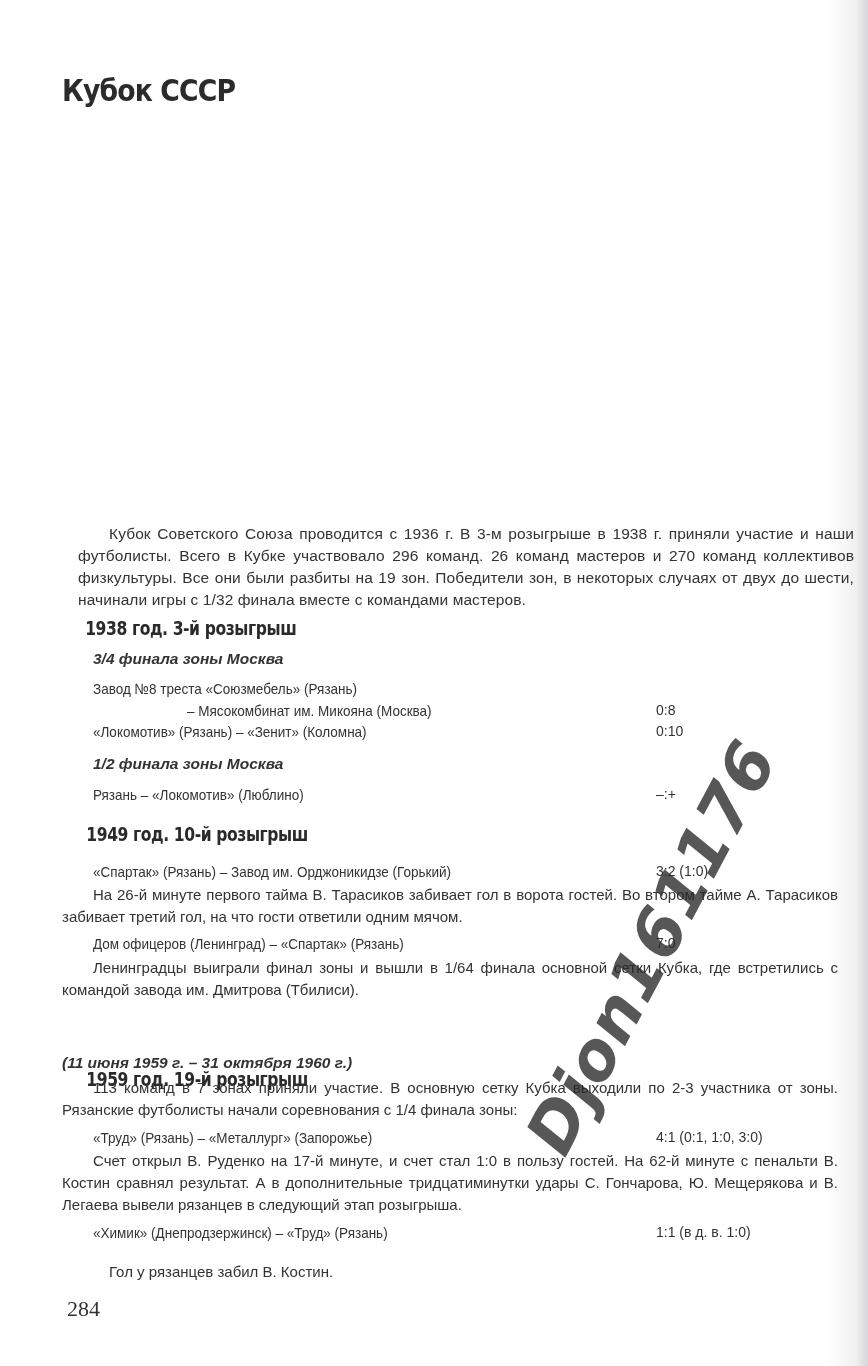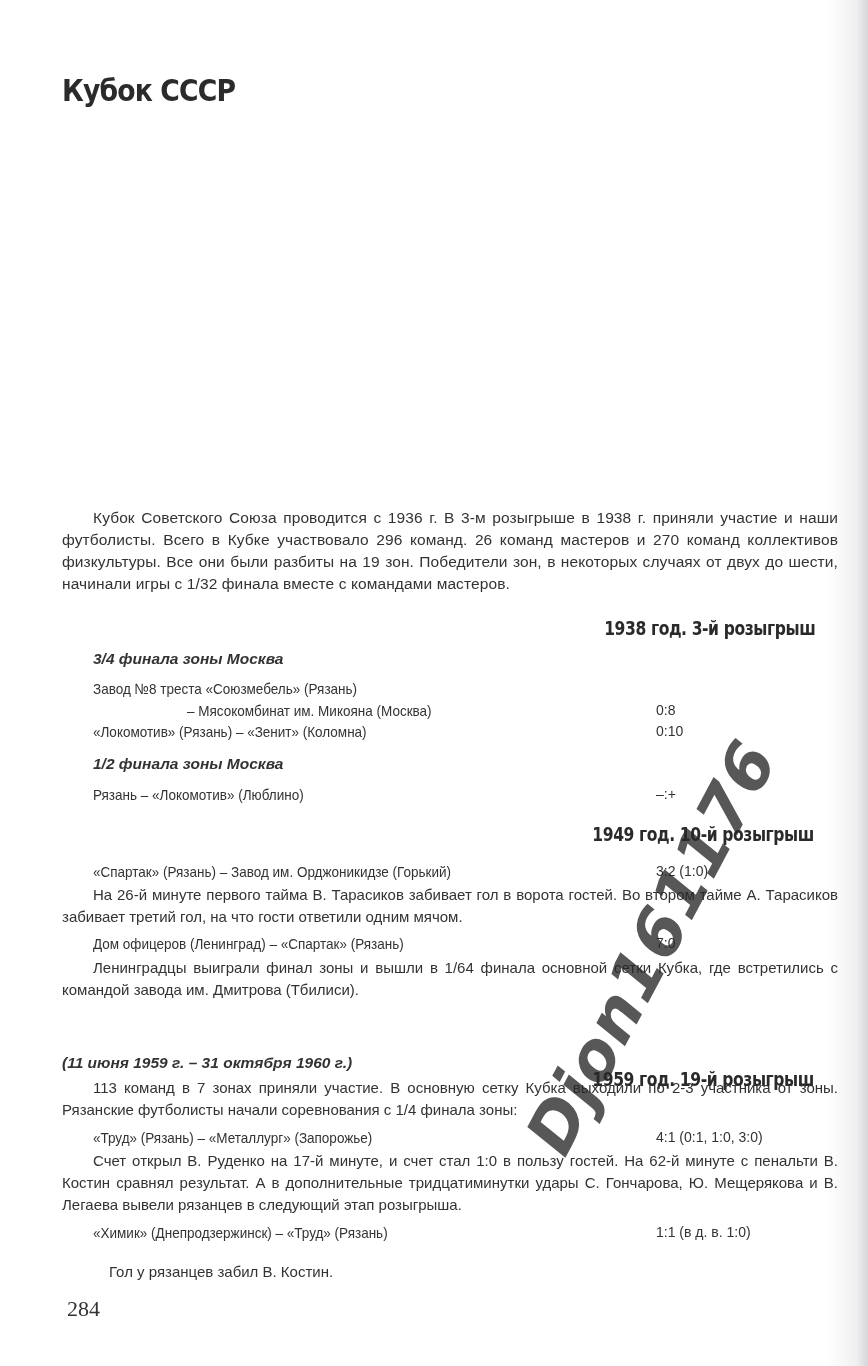--- a/index.html
+++ b/index.html
@@ -48,21 +48,21 @@
       text-align: justify;
       text-indent: 31px;
       font-size: 15.5px;
       line-height: 22px;
       letter-spacing: 0.1px;
     }
     .section-heading {
       position: absolute;
       left: 62px;
       width: 776px;
-      text-align: right;
+      text-align: left;
       font-family: "DejaVu Sans", sans-serif;
       font-weight: bold;
       font-size: 19px;
       color: #2a2a2a;
       letter-spacing: -0.5px;
       margin: 0;
     }
     .section-heading span {
       display: inline-block;
       transform: scaleX(0.82);
@@ -137,21 +137,21 @@
       pointer-events: none;
     }
   </style>
 </head>
 <body>
 
 <div class="page-shade"></div>
 
 <h1 class="chapter-title">Кубок СССР</h1>
 
-<p class="body-text intro" style="margin:0">Кубок Советского Союза проводится с 1936 г. В 3-м розыгрыше в 1938 г. приняли участие и наши футболисты. Всего в Кубке участвовало 296 команд. 26 команд мастеров и 270 команд коллективов физкультуры. Все они были разбиты на 19 зон. Победители зон, в некоторых случаях от двух до шести, начинали игры с 1/32 финала вместе с командами мастеров.</p>
+<p class="body-text intro" style="margin:16px">Кубок Советского Союза проводится с 1936 г. В 3-м розыгрыше в 1938 г. приняли участие и наши футболисты. Всего в Кубке участвовало 296 команд. 26 команд мастеров и 270 команд коллективов физкультуры. Все они были разбиты на 19 зон. Победители зон, в некоторых случаях от двух до шести, начинали игры с 1/32 финала вместе с командами мастеров.</p>
 
 <h2 class="section-heading" style="top:617px"><span>1938 год. 3-й розыгрыш</span></h2>
 
 <div class="subhead" style="top:650px">3/4 финала зоны Москва</div>
 
 <div class="match" style="top:680px"><span class="teams">Завод №8 треста «Союзмебель» (Рязань)</span></div>
 <div class="match" style="top:702px; left:187px"><span class="teams">– Мясокомбинат им. Микояна (Москва)</span></div>
 <div class="score" style="top:702px">0:8</div>
 
 <div class="match" style="top:723px"><span class="teams">«Локомотив» (Рязань) – «Зенит» (Коломна)</span></div>

